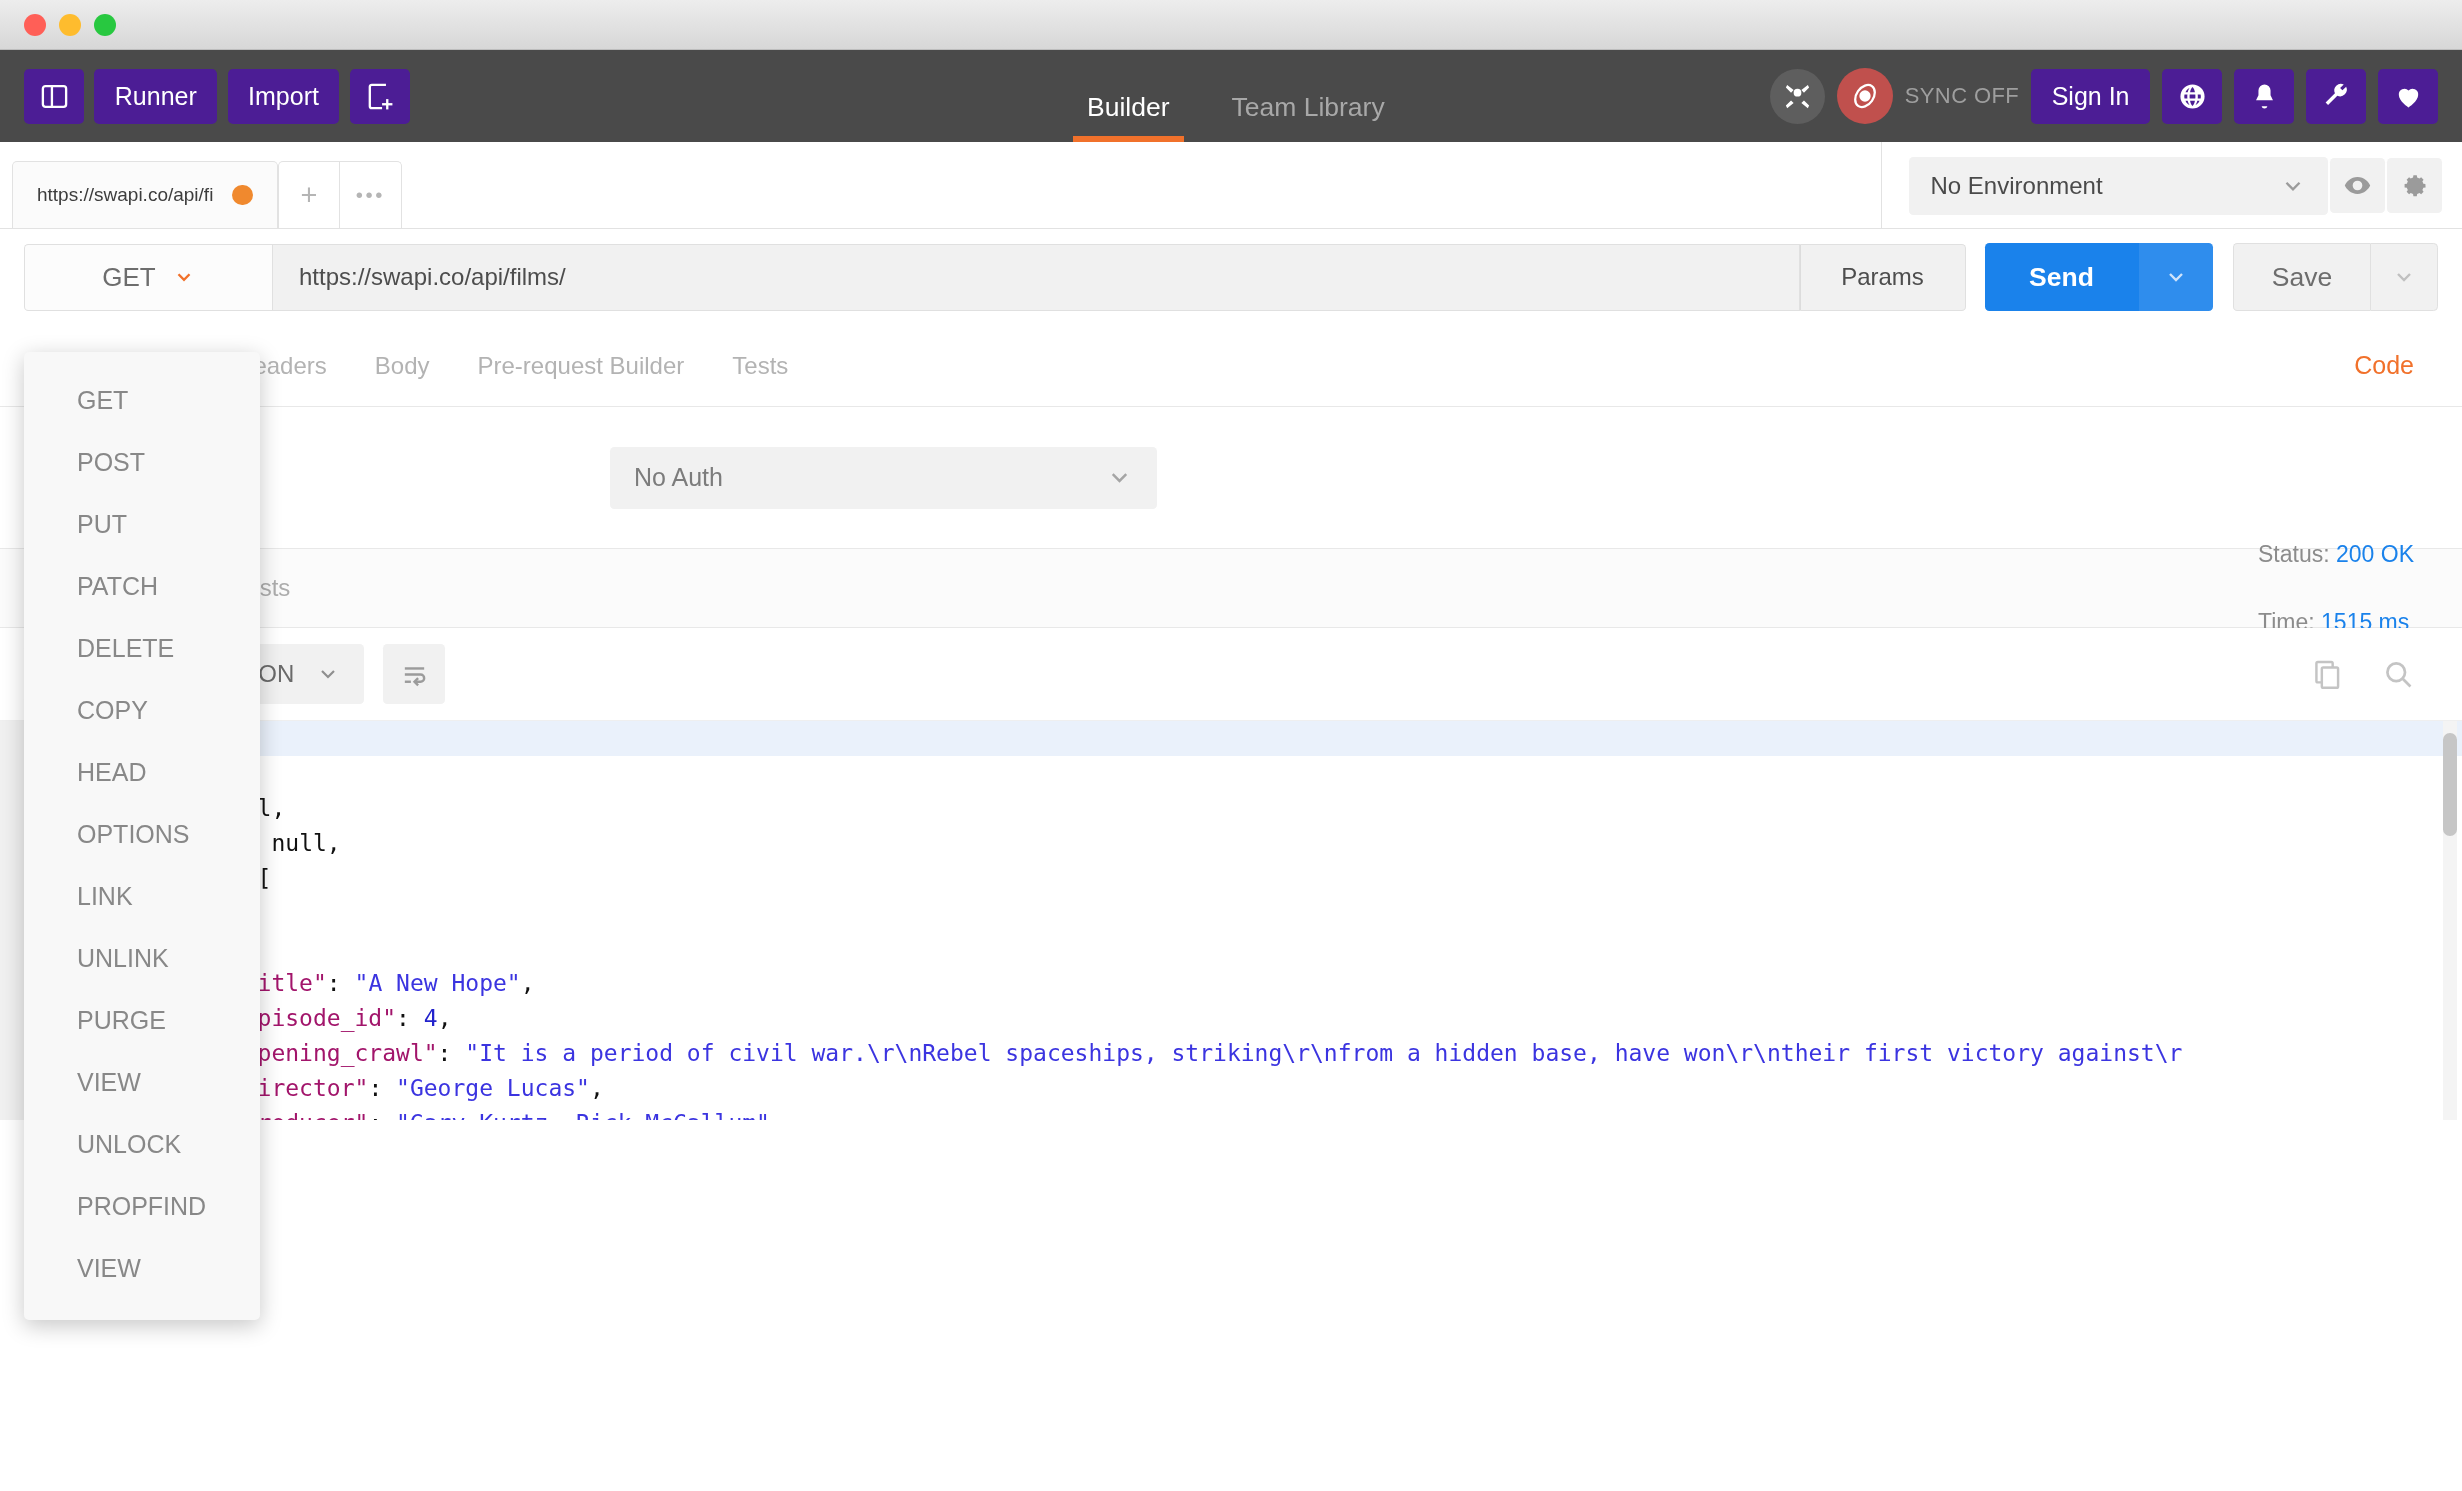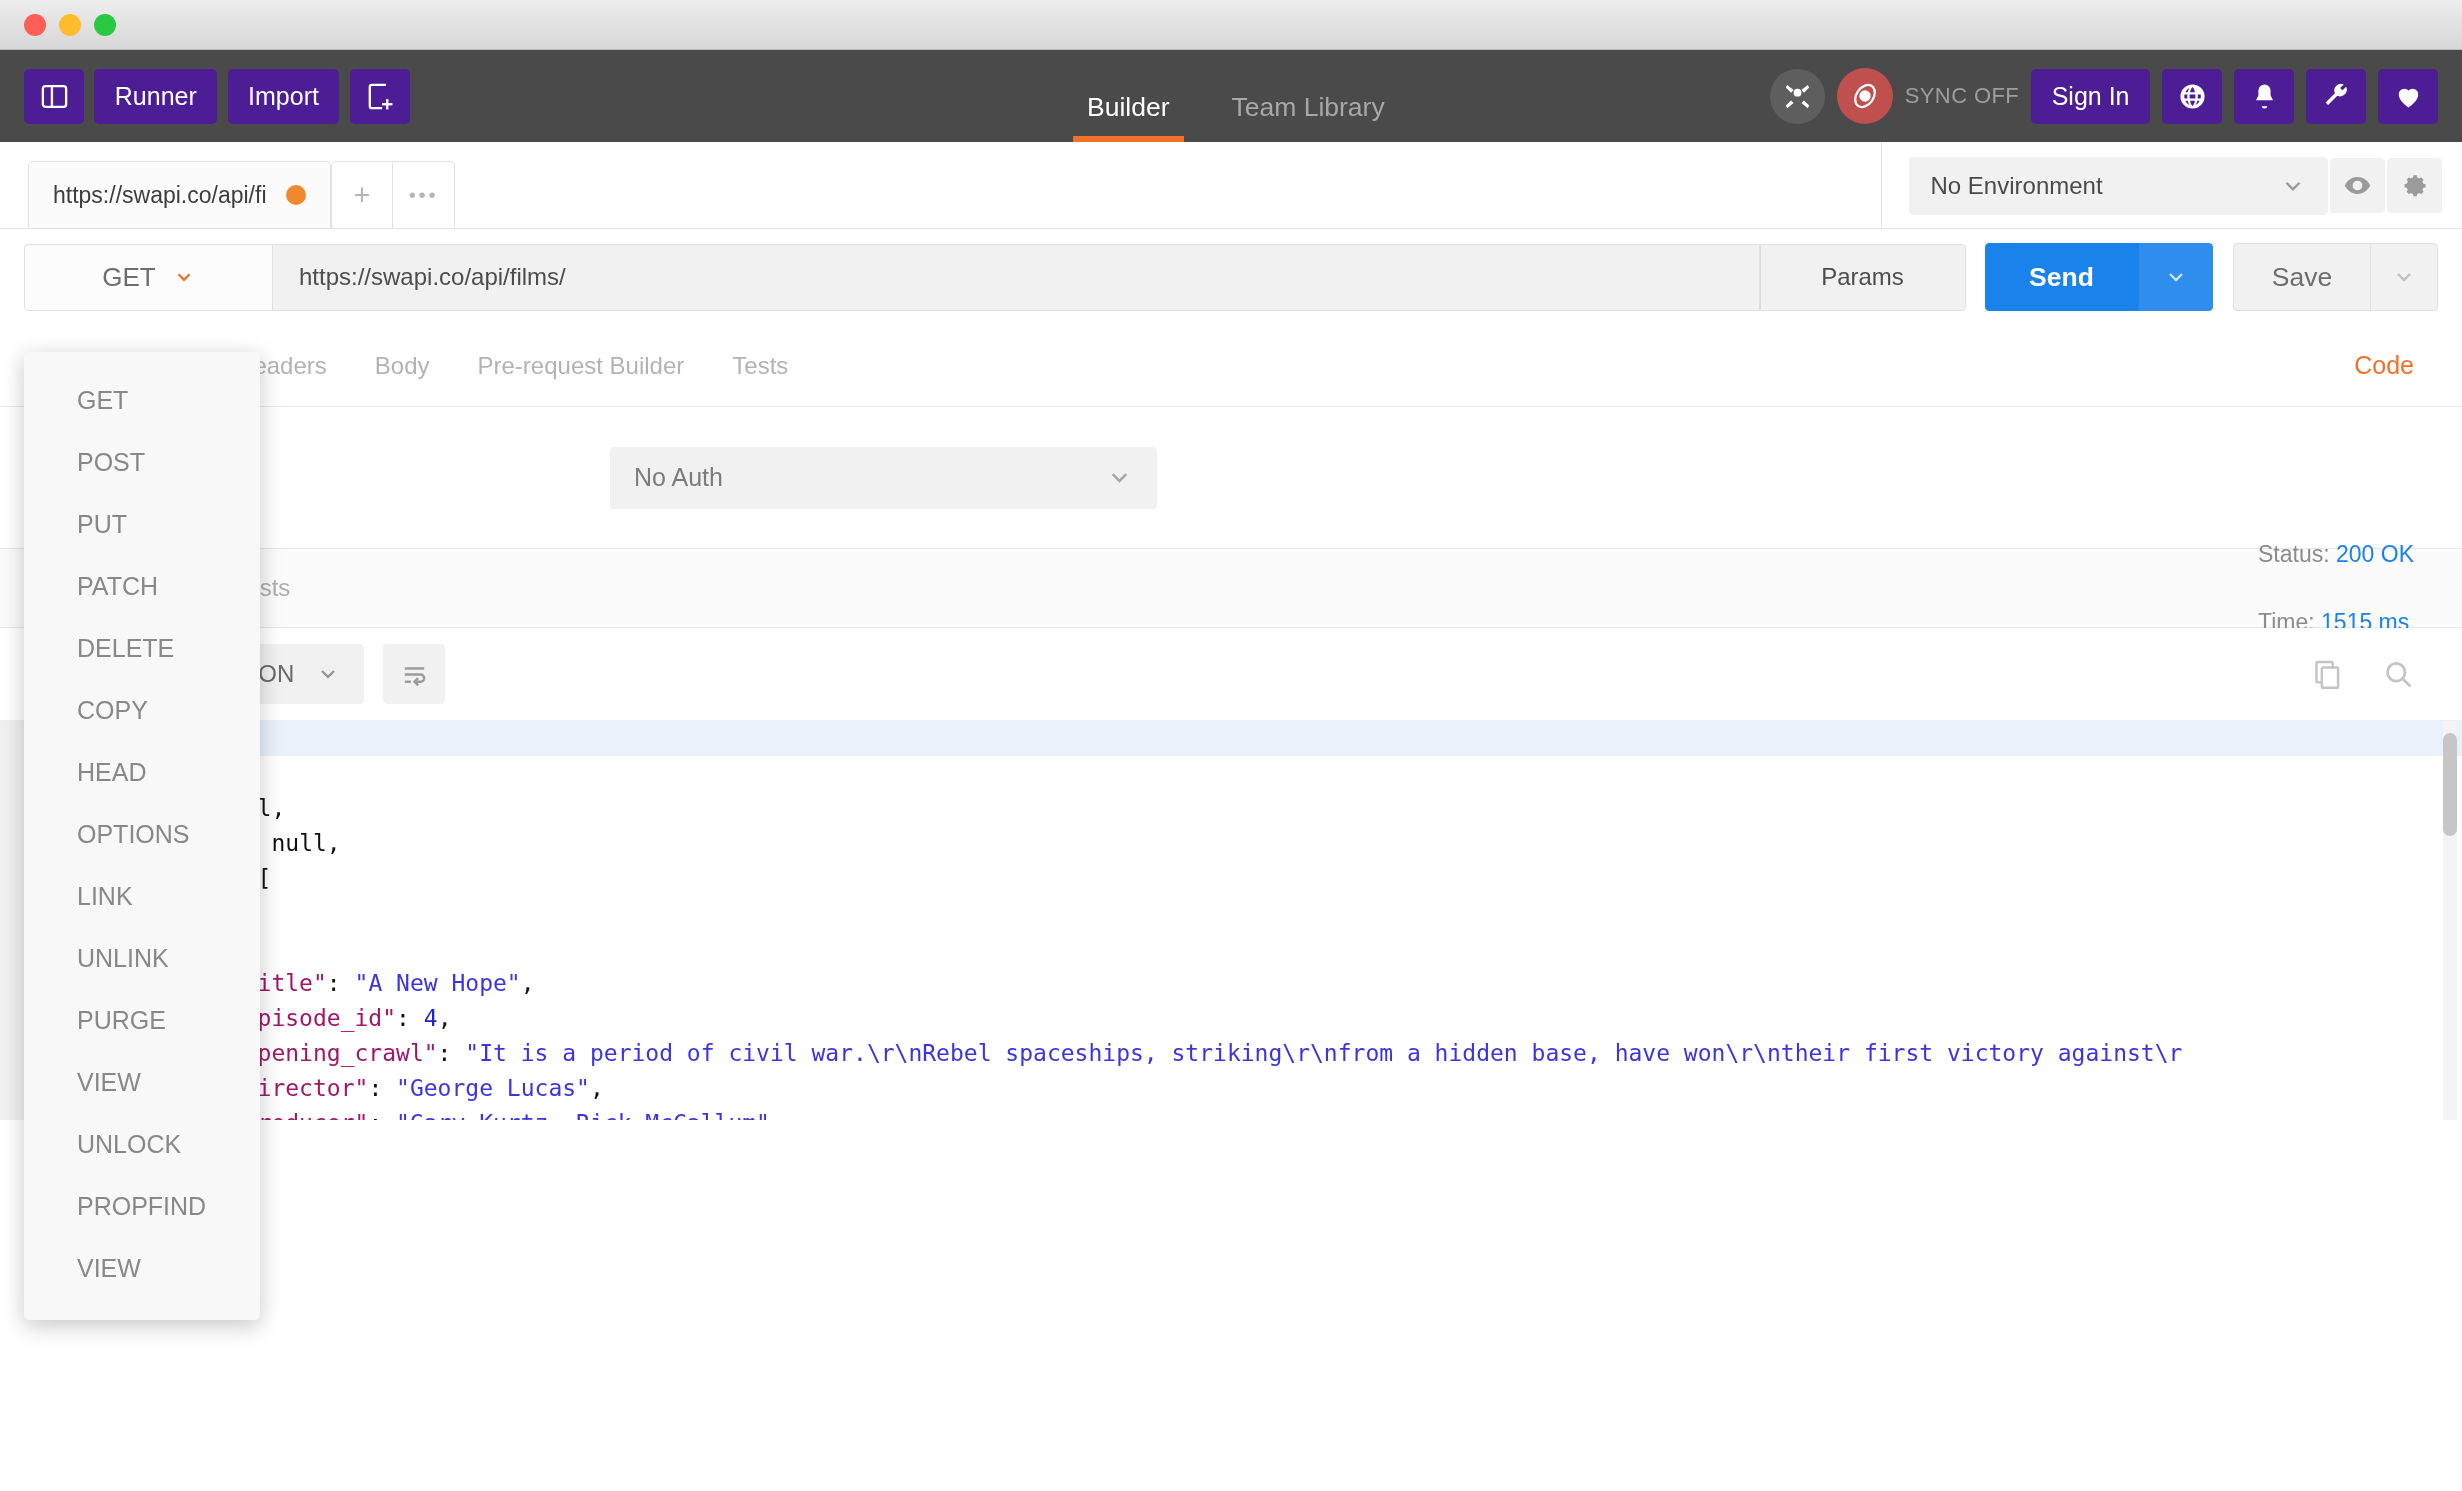--- a/index.html
+++ b/index.html
@@ -67,25 +67,25 @@
     cursor: pointer;
   }
   .sync-label { color: #9e9e9e; font-size: 22px; letter-spacing: 0.4px; text-align: right; }
 
   
   .tabstrip {
     height: 87px; background: #ffffff; display: flex; align-items: flex-end;
     border-bottom: 0.9px solid #e2e2e2; position: relative;
   }
   .reqtab {
-    height: 67px; margin-left: 28px; padding: 0 24px;
+    height: 67px; margin-left: 12px; padding: 0 24px;
     display: flex; align-items: center; gap: 19px;
     border: 0.9px solid #e2e2e2; border-bottom: none;
     border-radius: 5.1px 5.1px 0 0; background: #fbfbfb;
-    font-size: 23px; color: #3d3d3d; cursor: pointer;
+    font-size: 19px; color: #3d3d3d; cursor: pointer;
   }
   .tabdot { width: 20.5px; height: 20.5px; border-radius: 50%; background: #f0892e; }
   .tabmini {
     height: 67px; width: 62px; border: 0.9px solid #e2e2e2; border-bottom: none;
     display: flex; align-items: center; justify-content: center;
     color: #b5b5b5; font-size: 29px; cursor: pointer; background: #ffffff;
   }
   .tabmini.plus { border-radius: 5.1px 0 0 0; }
   .tabmini.more { border-radius: 0 5.1px 0 0; border-left: none; font-size: 20.5px; letter-spacing: 2.6px; }
 
@@ -114,21 +114,21 @@
     border-radius: 4.3px 0 0 4.3px; background: #fcfcfc;
     display: flex; align-items: center; justify-content: center; gap: 17px;
     font-size: 26px; color: #6d6d6d; cursor: pointer;
   }
   .url-input {
     flex: 1; height: 67px; background: #f1f1f1; border: 0.9px solid #e0e0e0;
     display: flex; align-items: center; padding: 0 26px;
     font-size: 24px; color: #4d4d4d;
   }
   .params-btn {
-    width: 206px; height: 67px; background: #f1f1f1; border: 0.9px solid #e0e0e0;
+    width: 166px; height: 67px; background: #f1f1f1; border: 0.9px solid #e0e0e0;
     border-left: 0.9px solid #dcdcdc; border-radius: 0 4.3px 4.3px 0;
     display: flex; align-items: center; justify-content: center;
     font-size: 24px; color: #4d4d4d; cursor: pointer;
   }
   .send-group { display: flex; margin-left: 19px; }
   .send-btn {
     width: 154px; height: 68px; background: #1a82eb; color: #ffffff;
     display: flex; align-items: center; justify-content: center;
     font-size: 26.5px; font-weight: bold; border-radius: 4.3px 0 0 4.3px; cursor: pointer;
   }

